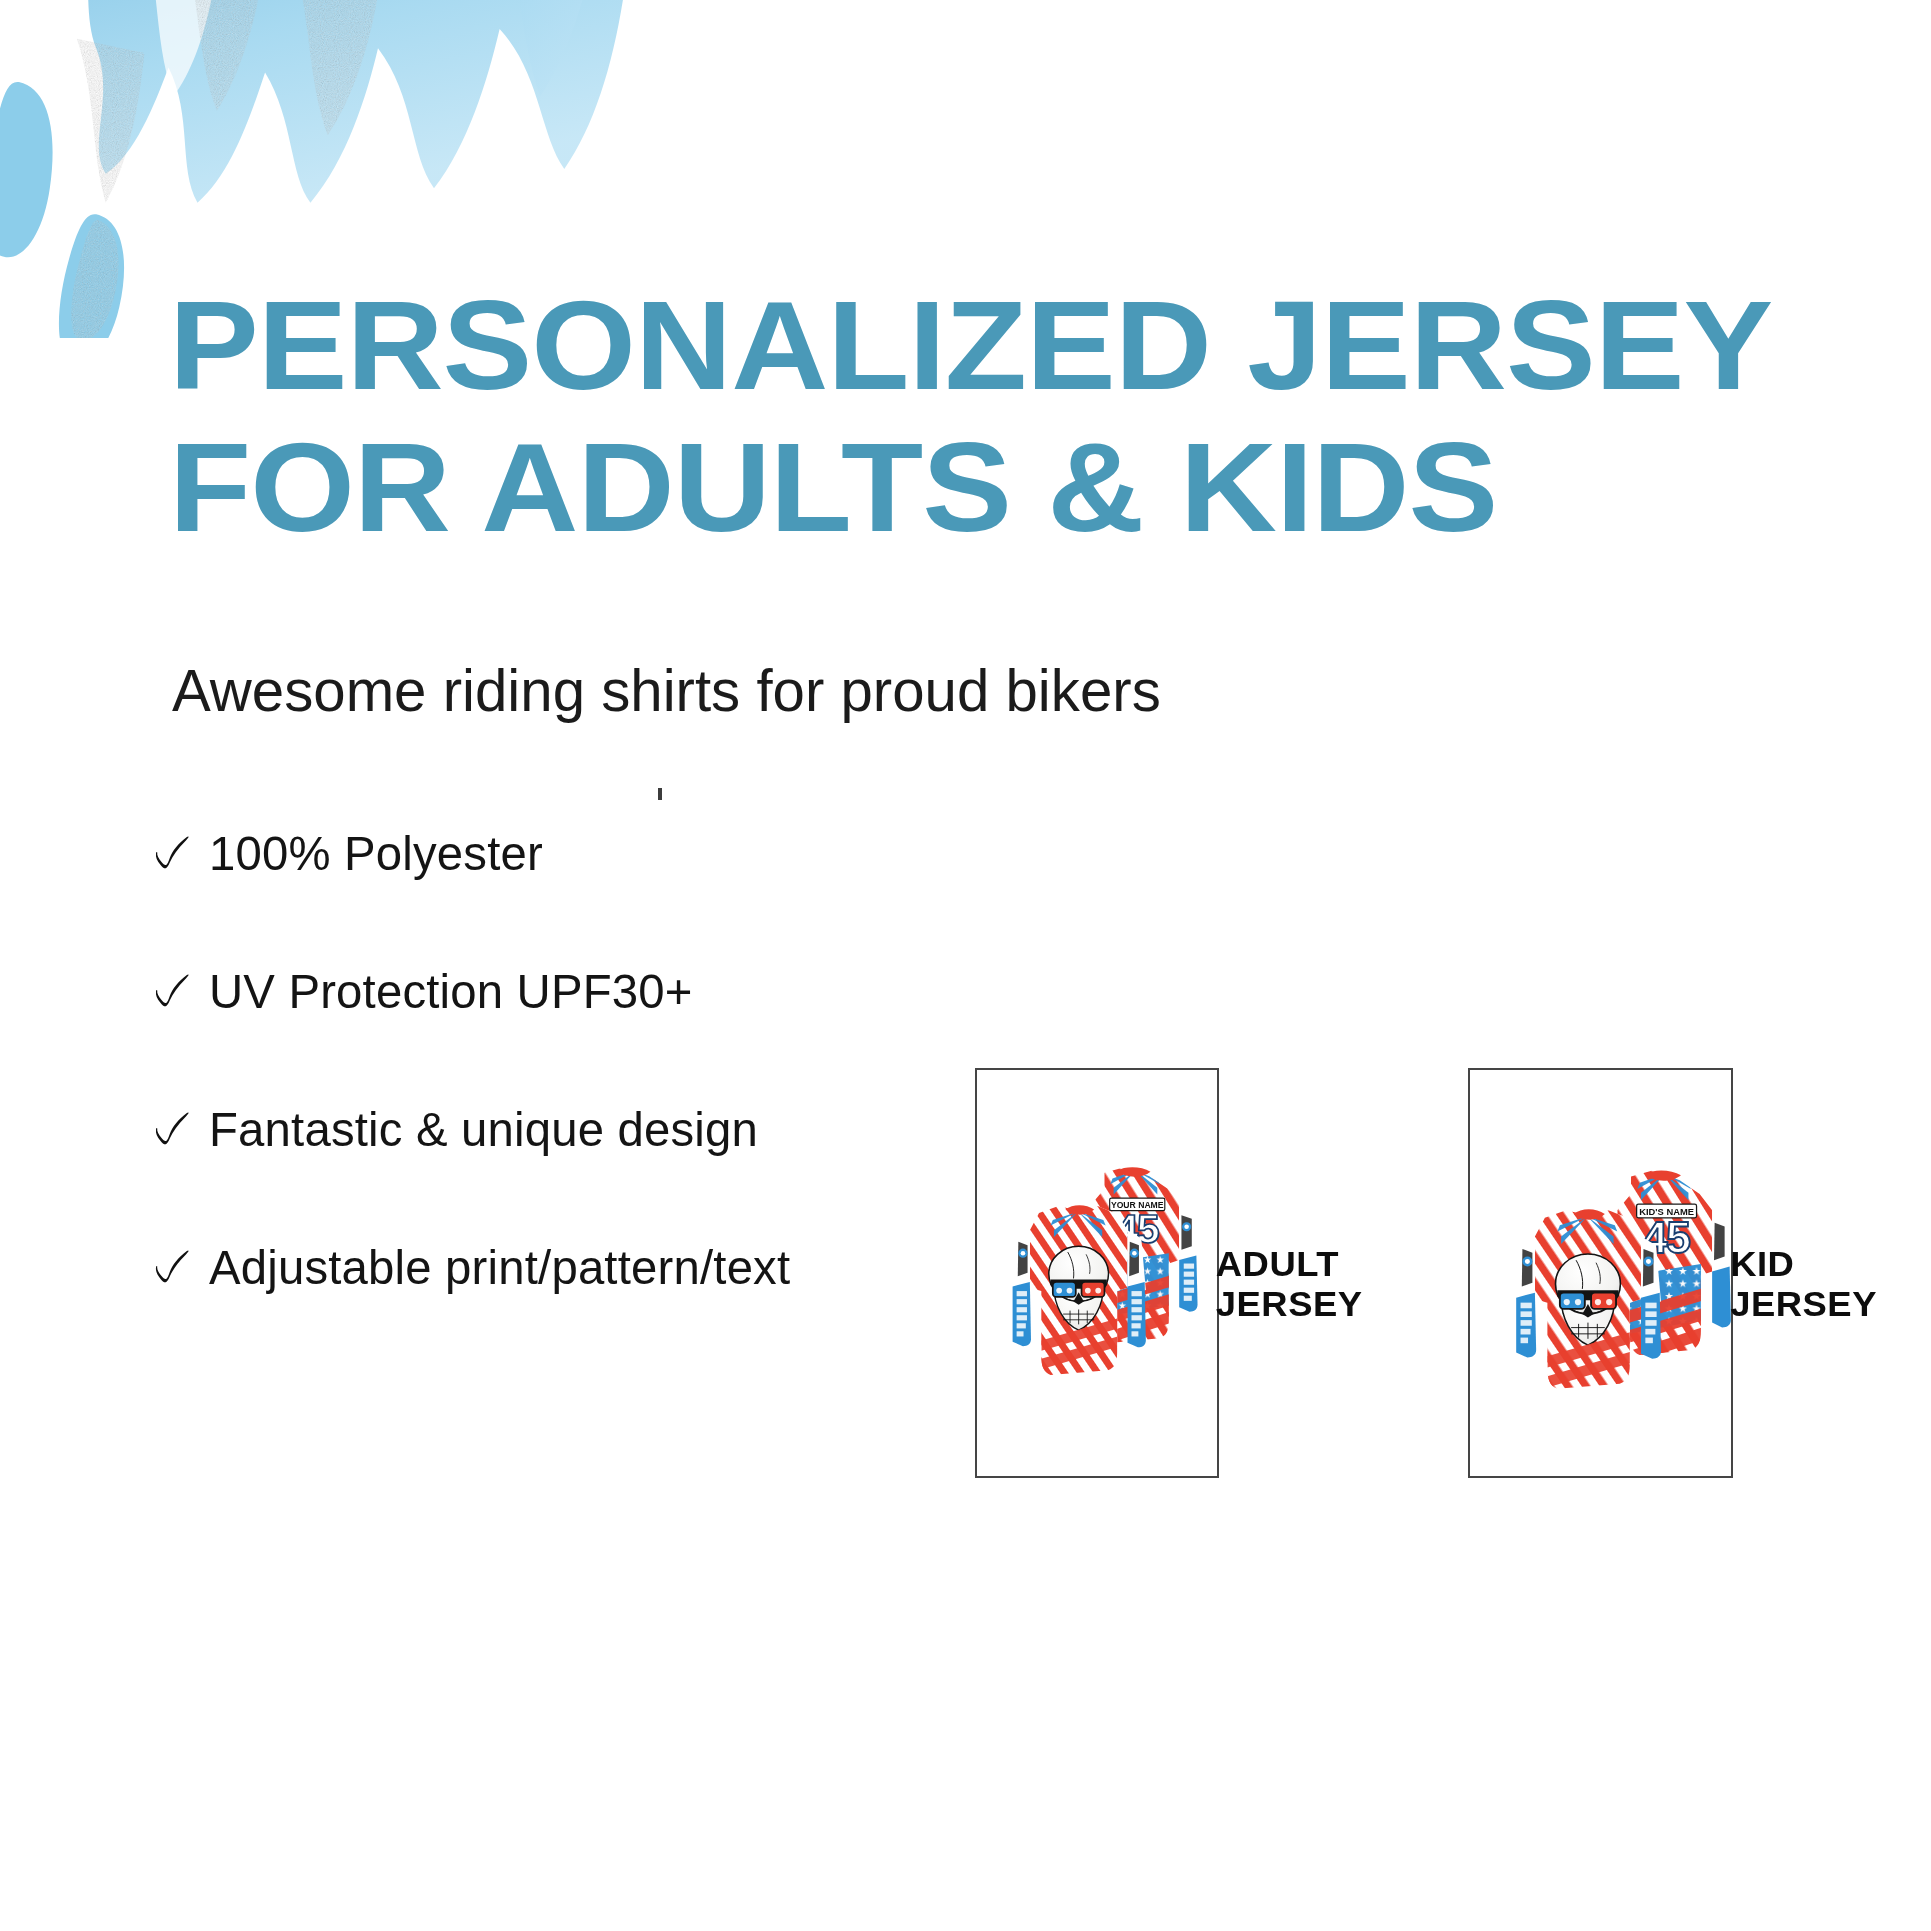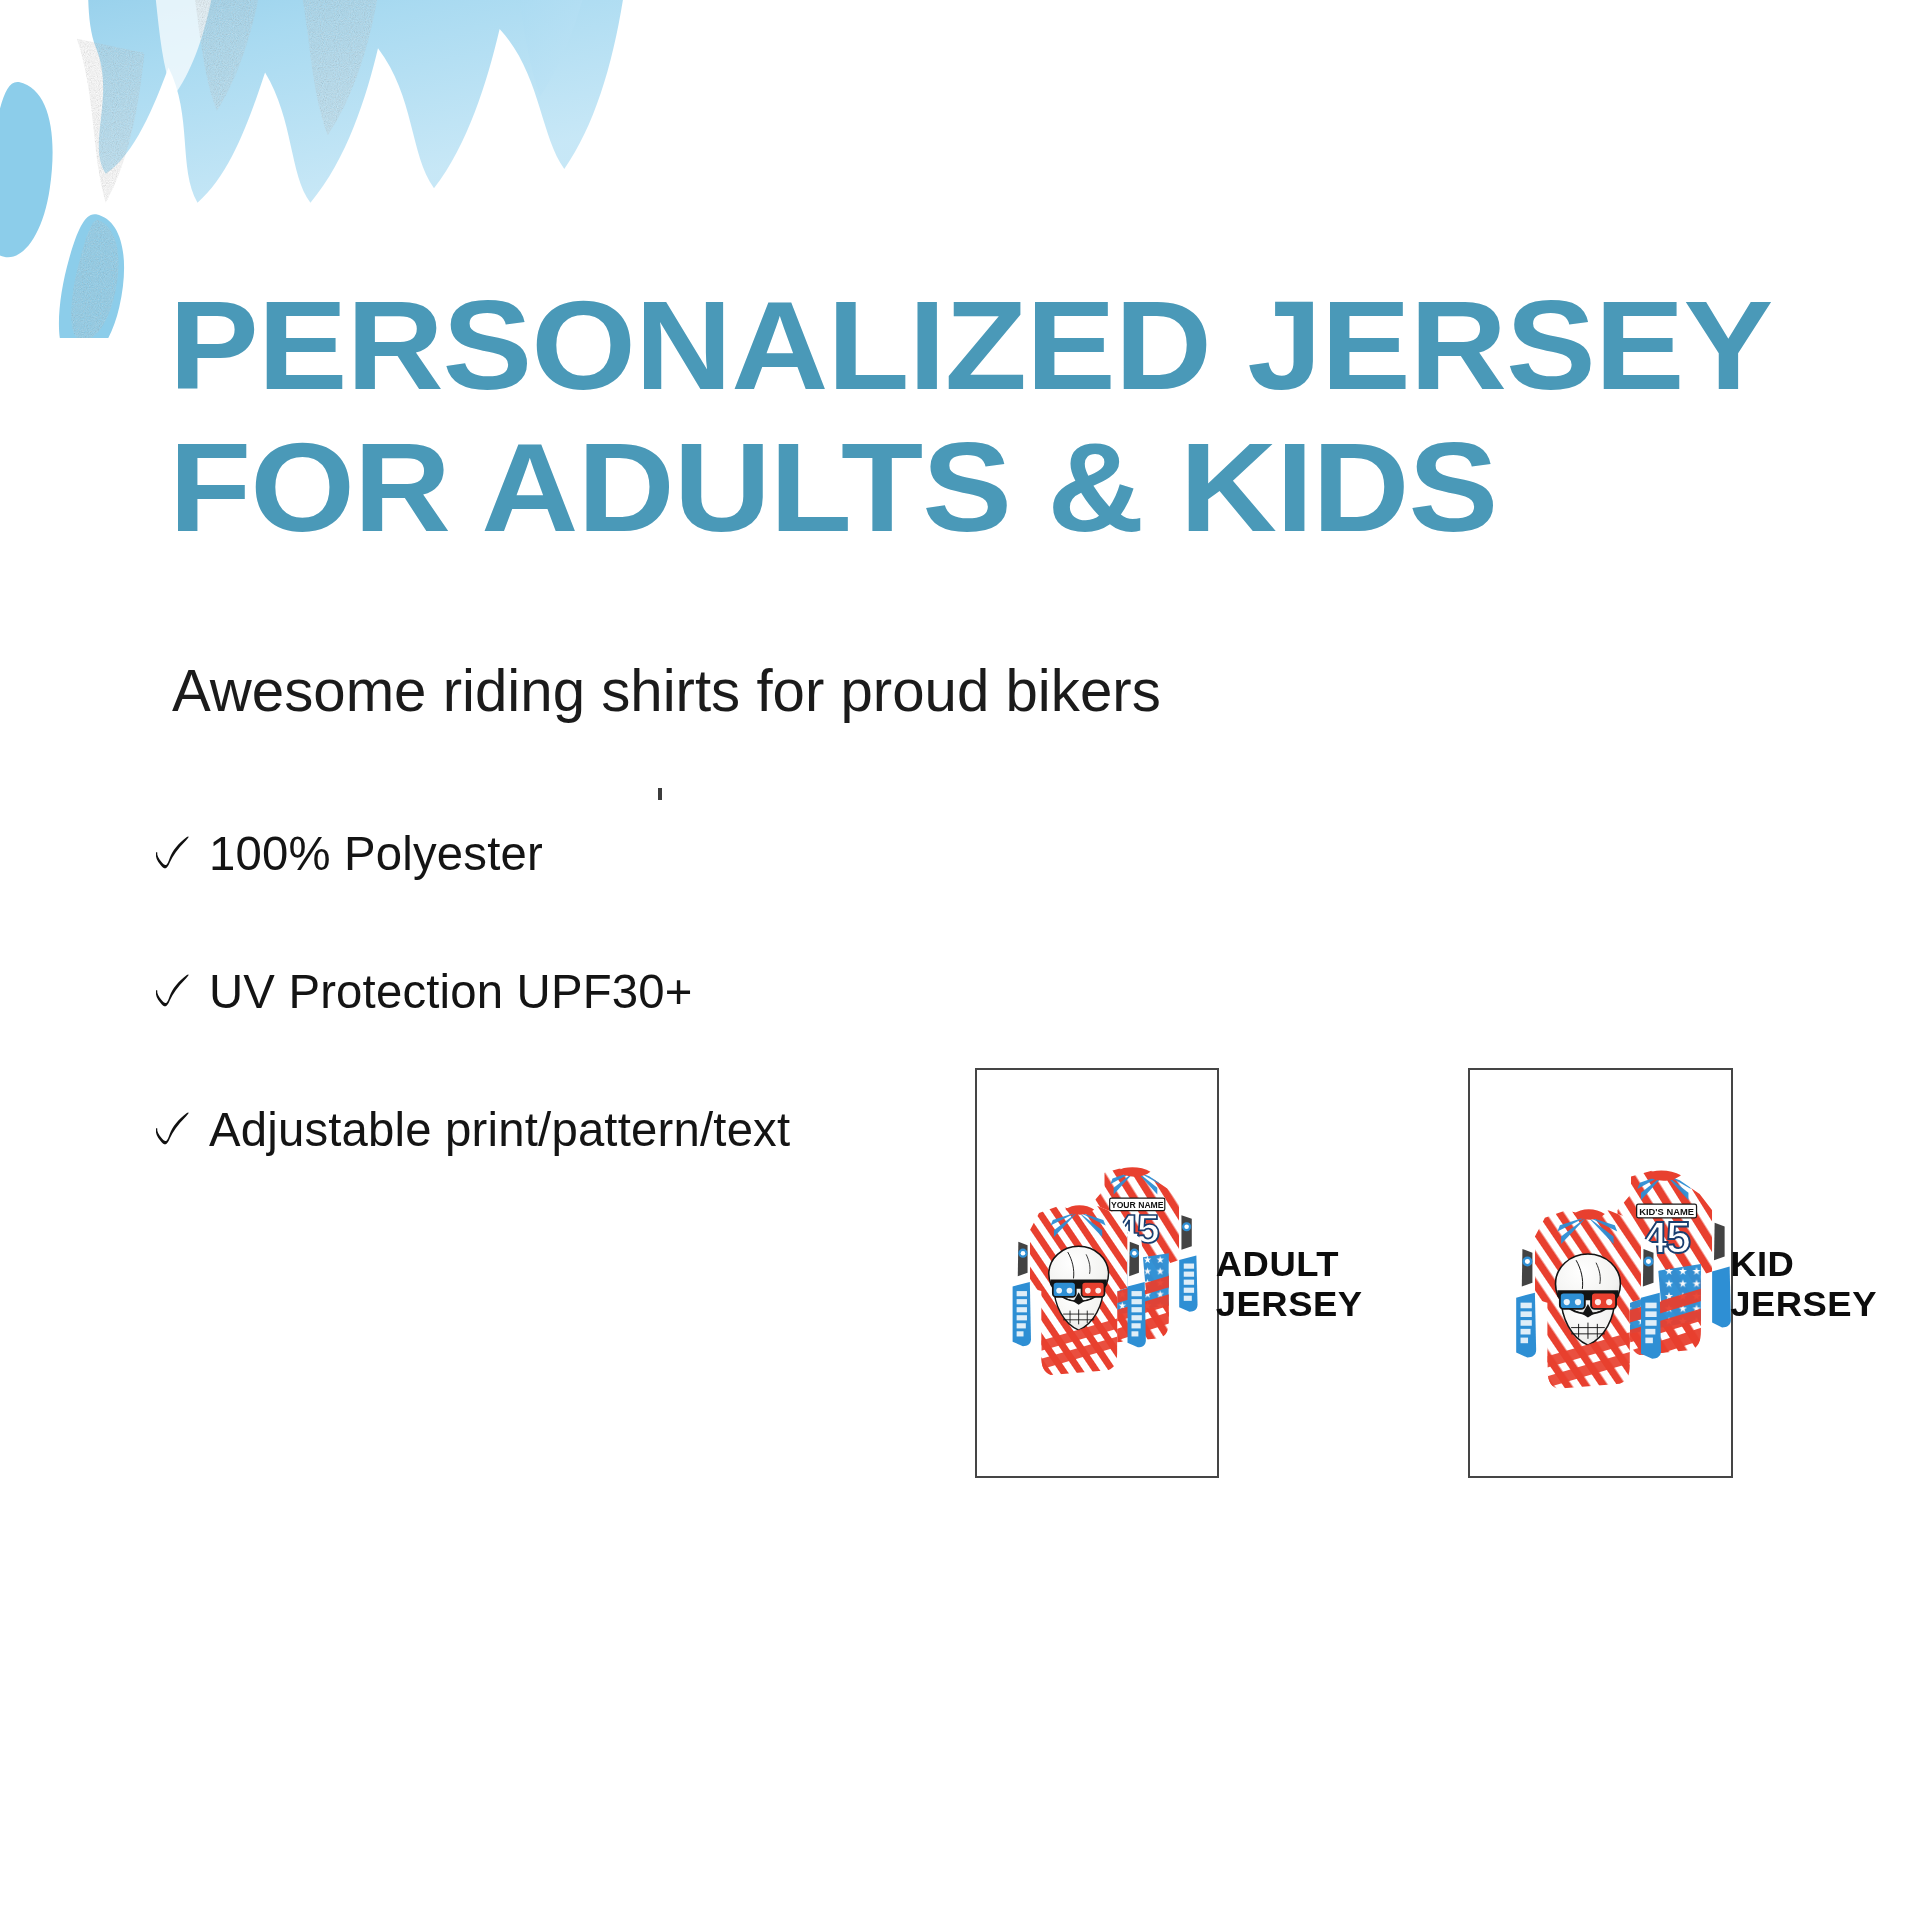--- a/index.html
+++ b/index.html
@@ -198,20 +198,31 @@
   </li>
   <li class="feature">
     <svg class="check-icon" viewBox="0 0 44 44" xmlns="http://www.w3.org/2000/svg">
       <path d="M5.5 21.5 C5 24.5 7 28 10 31.5 C12 34 13.8 35.2 15.2 34.2
                C16.3 33.4 17.2 31 18.6 27.2 C21.5 19.6 27.5 11.8 36.5 5.2
                C37.8 4.2 38.6 4.6 38.2 5.6 C37.8 6.6 36.6 7.8 34.8 9.6
                C27 17.2 21.6 25.2 18.6 32 C17.2 35.2 16 37.6 14.4 38
                C12.8 38.4 11 37 8.6 34 C5.4 30 3.6 26 4.2 22.4
                C4.4 21 5 20.6 5.5 21.5 Z" fill="#111111"></path>
     </svg>
+    <span class="feature-label">Fantastic &amp; unique design</span>
+  </li>
+  <li class="feature">
+    <svg class="check-icon" viewBox="0 0 44 44" xmlns="http://www.w3.org/2000/svg">
+      <path d="M5.5 21.5 C5 24.5 7 28 10 31.5 C12 34 13.8 35.2 15.2 34.2
+               C16.3 33.4 17.2 31 18.6 27.2 C21.5 19.6 27.5 11.8 36.5 5.2
+               C37.8 4.2 38.6 4.6 38.2 5.6 C37.8 6.6 36.6 7.8 34.8 9.6
+               C27 17.2 21.6 25.2 18.6 32 C17.2 35.2 16 37.6 14.4 38
+               C12.8 38.4 11 37 8.6 34 C5.4 30 3.6 26 4.2 22.4
+               C4.4 21 5 20.6 5.5 21.5 Z" fill="#111111"></path>
+    </svg>
     <span class="feature-label">Adjustable print/pattern/text</span>
   </li>
 </ul>
 
 <div id="products">
 
   <div class="product-card">
     <div class="product-frame">
       <svg viewBox="0 0 418 425" xmlns="http://www.w3.org/2000/svg">
         <defs>

